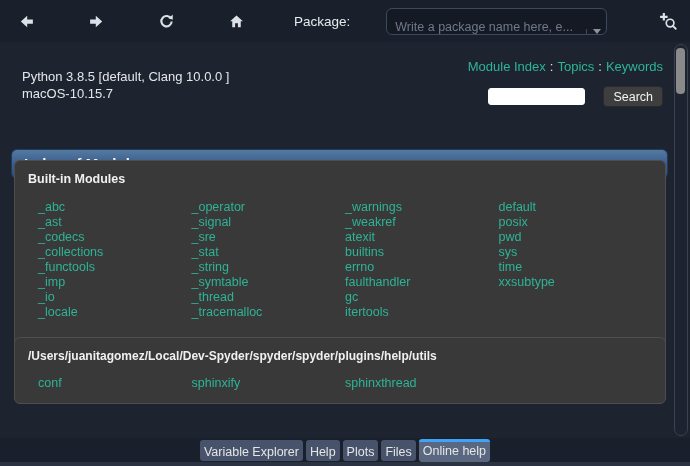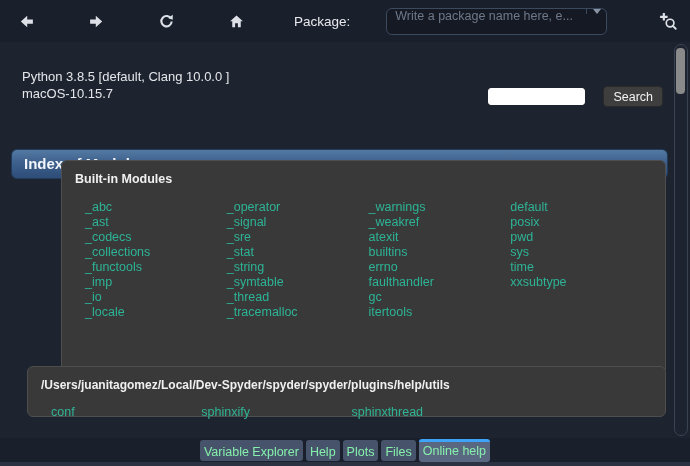--- a/index.html
+++ b/index.html
@@ -10,21 +10,21 @@
     font-family:"Liberation Sans","DejaVu Sans",sans-serif;
   }
   
   .toolbar { position:absolute; top:0; left:0; right:0; height:42px;
     background:#1a202b; display:flex; align-items:center; padding:0 13px;gap:24px; }
   .tbtn { width:26px; height:26px; display:flex; align-items:center; justify-content:center;
     background:none; border:none; padding:0; margin-right:20px; cursor:pointer; flex:none; }
   .tbtn svg { display:block; }
   .pkg-label { color:#e8eaee; font-size:13.5px; margin:0 12px 0 1px; flex:none; }
   .combo { width:221px; height:27px; border:1px solid #3c4a5e; border-radius:6px;
-    background:#141923; display:flex; align-items:flex-start; overflow:hidden; flex:none; }
+    background:#141923; display:flex; align-items:flex-end; overflow:hidden; flex:none; }
   .combo input { flex:1; min-width:0; background:transparent; border:none; outline:none;
     color:#cfd5df; font-size:12.5px; padding:0 8px; font-family:inherit; }
   .combo input::placeholder { color:#70798a; }
   .combo-arrow { width:20px; border-left:1px solid #3c4a5e; display:flex;
     align-items:center; justify-content:center; cursor:pointer; }
   .chev { width:0; height:0; border-left:4px solid transparent; border-right:4px solid transparent;
     border-top:5px solid #8a93a3; }
   .tbtn.zoomin { margin-left:24px; }
   .tbtn.zoomout { margin-left:24px; }
   .tbtn.tsearch { margin-left:22px; }
@@ -39,37 +39,37 @@
   .search-input { width:97px; height:17px; border:1px solid #fff; border-radius:3px;
     background:#fff; font-size:11px; padding:0 4px; outline:none; font-family:inherit; }
   .search-btn { height:21px; background:#3e3e3e; color:#f2f2f2; border:1px solid #2a2a2a;
     border-radius:4px; font-size:12.5px; padding:0 9px; cursor:pointer; font-family:inherit; }
   .title-bar { position:absolute; top:75px; left:11px; right:22px; height:30px;
     background:linear-gradient(180deg,#547aa2 0%, #3d608c 45%, #2e4d78 100%);
     border:1px solid #203c5c; border-radius:6px;
     color:#f2f5fa; font-size:15px; font-weight:bold; line-height:28px; padding-left:12px;margin-top:32px; }
   .panel { position:absolute; left:14px; right:24px; background:#393939;
     border:1px solid #4e4e4e; border-radius:6px; padding:11px 13px; }
-  .panel.builtin { top:118px; height:214px;margin-left:47px; }
-  .panel.utils { top:324px; height:51px;margin-left:13px; }
+  .panel.builtin { top:118px; height:214px; }
+  .panel.utils { top:295px; height:67px; }
   .panel-heading { color:#f0f0f0; font-size:12.5px; font-weight:bold; }
   .panel-heading.path { font-size:12px; }
   .cols { display:grid; grid-template-columns:repeat(4,1fr); margin-top:14px; padding-left:10px; }
   .panel.utils .cols { margin-top:13px; }
   .mlink { display:block; color:var(--link-teal,#2db496); font-size:12.5px; line-height:15px;
     text-decoration:none; cursor:pointer; width:max-content; }
   
   .scroll-track { position:absolute; top:2px; bottom:2px; right:2px; width:14px;
     border:1px solid #3a4352; border-radius:7px; background:#1d2430; }
   .scroll-thumb { position:absolute; top:3px; left:1px; width:9px; height:46px;
     background:#8a8a8a; border-radius:4px; cursor:pointer; }
   
   .tabbar { position:absolute; bottom:4px; left:0; right:0; height:24px;
     background:#1a202b; display:flex; justify-content:center; align-items:center; gap:3px; }
-  .tab { height:21px; line-height:20px; padding:0 4px; background:#47536a; color:#86efac;
+  .tab { height:21px; line-height:20px; padding:0 4px; background:#47536a; color:#e5e5e5;
     font-size:12.5px; border-radius:3px; cursor:pointer; border-top:2px solid transparent; }
   .tab.active { background:#5a6780; border-top:3px solid var(--active-tab-blue,#3fa3f8);
     height:23px; line-height:19px; }
   .bottom-strip { position:absolute; bottom:0; left:0; right:0; height:4px; background:#2b3342; }
 </style>
 </head>
 <body>
 
 <div>
 
@@ -138,20 +138,23 @@
     </button>
 
   </div>
 
   <div class="content">
     <div class="env">
       <div>Python 3.8.5 [default, Clang 10.0.0 ]</div>
       <div>macOS-10.15.7</div>
     </div>
 
+    <div class="nav-links">
+      <a>Module Index</a><span class="nav-sep">:</span><a>Topics</a><span class="nav-sep">:</span><a>Keywords</a>
+    </div>
 
     <div class="search-row">
       <input class="search-input" type="text" value="" style="">
       <button class="search-btn">Search</button>
     </div>
 
     <div class="title-bar">Index of Modules</div>
 
     <div class="panel builtin">
       <div class="panel-heading">Built-in Modules</div>

